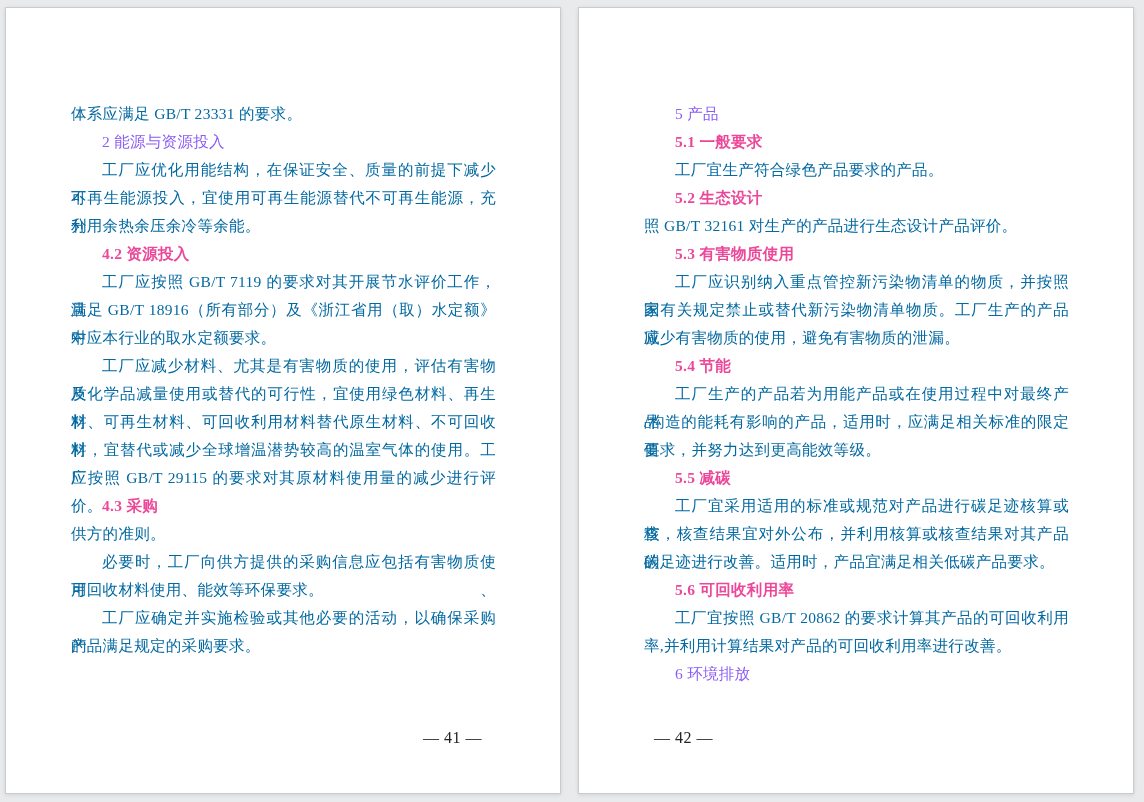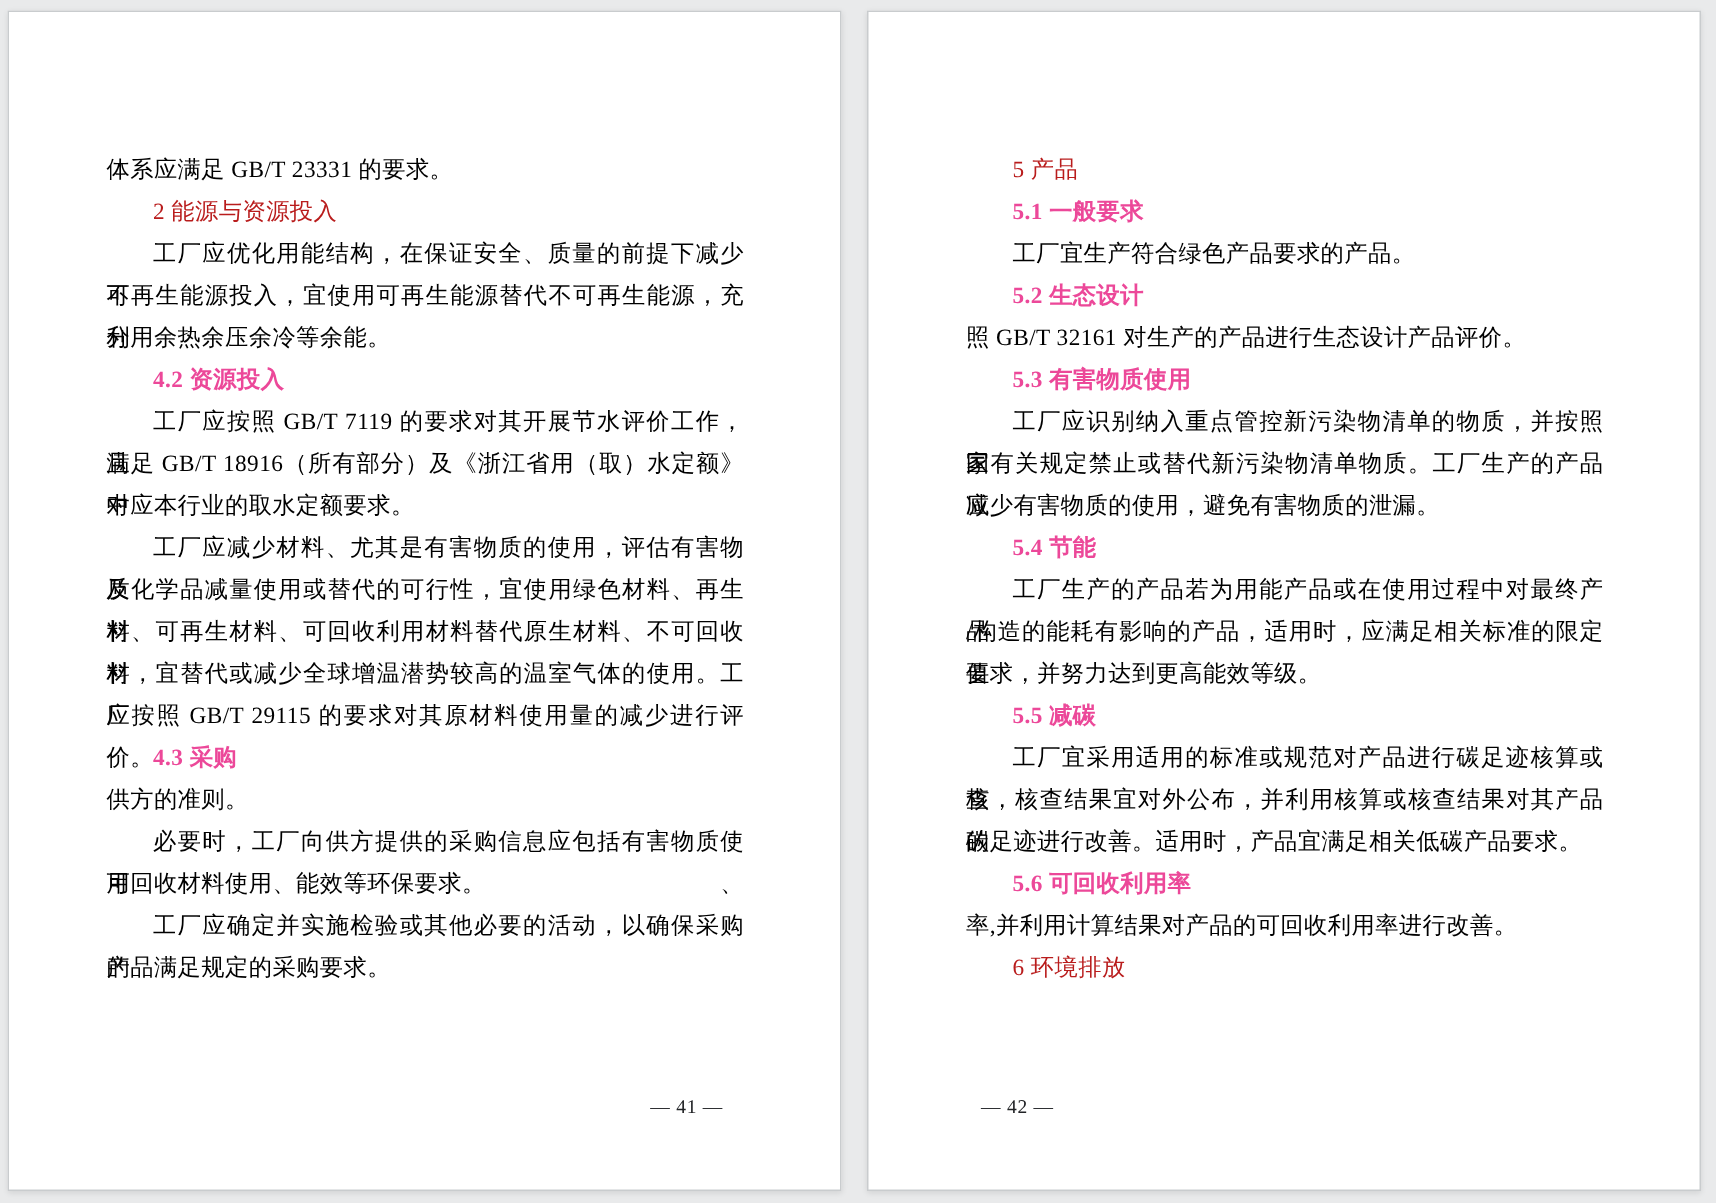--- a/index.html
+++ b/index.html
@@ -25,45 +25,45 @@
     padding: 92px 66px 0 65px;
   }
   .page-left  { left: 5px; }
   .page-right { left: 578px; }
   .content { width: 425px; }
   .line {
     height: 28px;
     line-height: 28px;
     font-size: 15.5px;
     letter-spacing: 0.3px;
-    color: #000000;
+    color: #0369a1;
     text-align: justify;
     white-space: normal;
     overflow: visible;
   }
   
-  .h1 { padding-left: 31px; font-weight: 400; color: #b91c1c; }
+  .h1 { padding-left: 31px; font-weight: 400; color: #8b5cf6; }
   
   .h2 { padding-left: 31px; font-weight: 700; color: #ec4899; }
   
   .p-first { text-indent: 31px; text-align-last: justify; }
   
   .p-mid { text-align-last: justify; }
   
   .p-last { text-align-last: left; }
   
   .p-first-last { text-indent: 31px; text-align-last: left; }
   
   .cont { text-align-last: left; }
   .page-number {
     position: absolute;
     top: 719px;
     height: 22px;
     line-height: 22px;
-    font-size: 13px;
+    font-size: 16px;
     color: #212326;
     letter-spacing: 0.5px;
   }
   .pn-right { right: 78px; }
   .pn-left  { left: 75px; }
 </style>
 </head>
 <body>
 
 <div class="canvas">
@@ -107,19 +107,20 @@
         <div class="line p-last">减少有害物质的使用，避免有害物质的泄漏。</div>
         <div class="line h2">5.4 节能</div>
         <div class="line p-first">工厂生产的产品若为用能产品或在使用过程中对最终产品</div>
         <div class="line p-mid">/构造的能耗有影响的产品，适用时，应满足相关标准的限定值</div>
         <div class="line p-last">要求，并努力达到更高能效等级。</div>
         <div class="line h2">5.5 减碳</div>
         <div class="line p-first">工厂宜采用适用的标准或规范对产品进行碳足迹核算或核</div>
         <div class="line p-mid">查，核查结果宜对外公布，并利用核算或核查结果对其产品的</div>
         <div class="line p-last">碳足迹进行改善。适用时，产品宜满足相关低碳产品要求。</div>
         <div class="line h2">5.6 可回收利用率</div>
+        <div class="line p-first">工厂宜按照 GB/T 20862 的要求计算其产品的可回收利用</div>
         <div class="line p-last">率,并利用计算结果对产品的可回收利用率进行改善。</div>
         <div class="line h1">6 环境排放</div>
       </div>
     <div class="page-number pn-left">— 42 —</div>
   </div>
 
 </div>
 
 </body></html>

